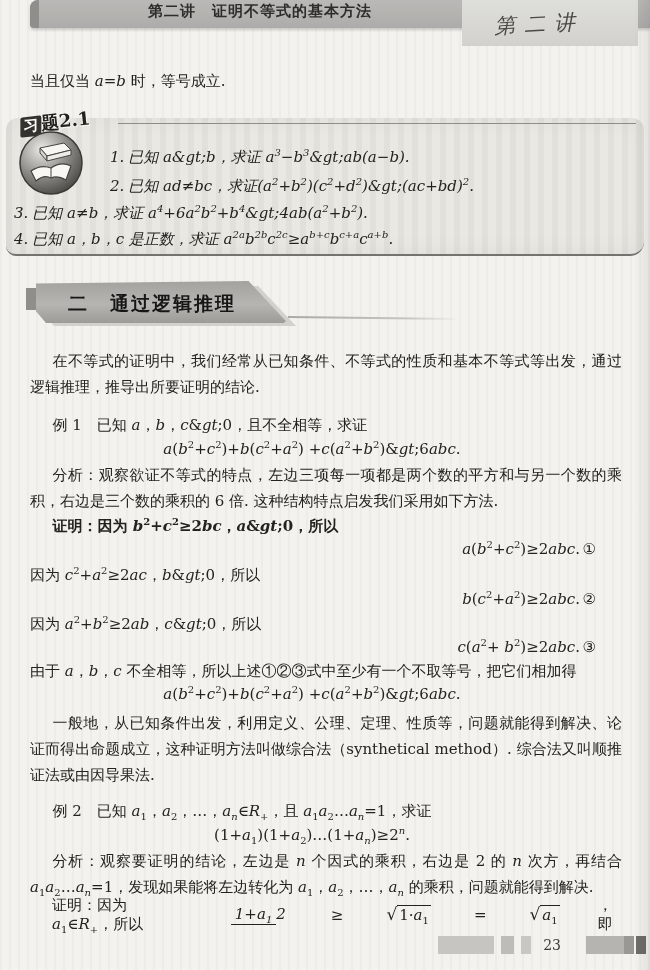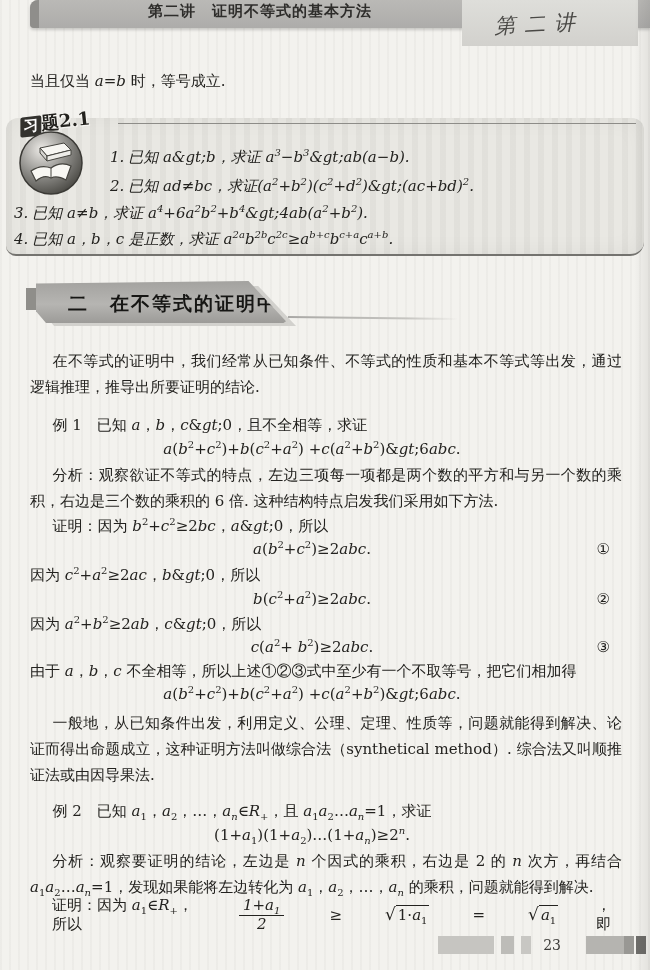--- a/index.html
+++ b/index.html
@@ -94,26 +94,26 @@
     font-family:"DejaVu Sans","Liberation Sans",sans-serif;
     font-weight:bold; font-size:19px; color:#161614; letter-spacing:2px; white-space:nowrap;
   }
   .banner-tail {
     position:absolute; top:317px; left:288px; width:170px; height:2px;
     background:linear-gradient(90deg,#a9a8a5,#c6c5c1 70%,rgba(0,0,0,0));
     transform:rotate(0.6deg);
   }
 
   
-  .step-row { position:absolute; left:30px; right:56px; text-align:center; line-height:24px; }
+  .step-row { position:absolute; left:30px; right:70px; text-align:right; line-height:24px; }
   .step-mark { position:absolute; right:-16px; top:0; }
 
   
   .proof-line { position:absolute; left:30px; right:28px; display:flex; align-items:center; padding-left:22px; }
-  .frac { display:inline-flex; flex-direction:column; text-align:center; margin:0 4px; vertical-align:middle; font-style:italic; }
+  .frac { display:inline-flex; flex-direction:row; text-align:center; margin:0 4px; vertical-align:middle; font-style:italic; }
   .frac .num { display:block; padding:0 4px 1px 4px; border-bottom:1px solid #23221f; line-height:17px; }
   .frac .den { display:block; line-height:17px; }
   .sqrt { display:inline-flex; align-items:flex-start; margin:0 2px; }
   .sqrt .rad { font-size:17px; line-height:18px; }
   .sqrt .body { border-top:1px solid #23221f; padding:0 2px; line-height:19px; }
   .opsym { margin:0 5px; }
 
   
   .footer { position:absolute; bottom:16px; right:4px; display:flex; align-items:center; }
   .fb { height:18px; margin-left:7px; }
@@ -171,30 +171,30 @@
       <span class="enum">3.</span><span>已知 <i>a</i>≠<i>b</i>，求证 <i>a</i><sup>4</sup>+6<i>a</i><sup>2</sup><i>b</i><sup>2</sup>+<i>b</i><sup>4</sup>&amp;<i>gt</i>;4<i>ab</i>(<i>a</i><sup>2</sup>+<i>b</i><sup>2</sup>).</span>
     </div>
     <div class="ex-item ex-i4">
       <span class="enum">4.</span><span>已知 <i>a</i>，<i>b</i>，<i>c</i> 是正数，求证 <i>a</i><sup>2<i>a</i></sup><i>b</i><sup>2<i>b</i></sup><i>c</i><sup>2<i>c</i></sup>≥<i>a</i><sup><i>b</i>+<i>c</i></sup><i>b</i><sup><i>c</i>+<i>a</i></sup><i>c</i><sup><i>a</i>+<i>b</i></sup>.</span>
     </div>
   </div>
 
   <div class="banner-notch"></div>
   <div class="banner-shadow"></div>
   <div class="section-banner">
-    <span class="section-title">二　在不等式的证明中</span>
+    <span class="section-title">二　通过逻辑推理</span>
   </div>
   <div class="banner-tail"></div>
 
   <div class="para" style="top:348px;">在不等式的证明中，我们经常从已知条件、不等式的性质和基本不等式等出发，通过逻辑推理，推导出所要证明的结论.</div>
 
   <div class="tline indent" style="top:412px;">例 1　已知 <i>a</i>，<i>b</i>，<i>c</i>&amp;<i>gt</i>;0，且不全相等，求证</div>
   <div class="center-f" style="top:437px;"><i>a</i>(<i>b</i><sup>2</sup>+<i>c</i><sup>2</sup>)+<i>b</i>(<i>c</i><sup>2</sup>+<i>a</i><sup>2</sup>) +<i>c</i>(<i>a</i><sup>2</sup>+<i>b</i><sup>2</sup>)&amp;<i>gt</i>;6<i>abc</i>.</div>
   <div class="para" style="top:462px;">分析：观察欲证不等式的特点，左边三项每一项都是两个数的平方和与另一个数的乘积，右边是三个数的乘积的 6 倍. 这种结构特点启发我们采用如下方法.</div>
-  <div class="tline indent" style="top:513px;">证明：因为 <i>b</i><sup>2</sup>+<i>c</i><sup>2</sup>≥2<i>bc</i>，<i>a</i>&amp;<i>gt</i>;0，所以</div>
+  <div class="tline indent" style="top:513px;font-weight:bold;">证明：因为 <i>b</i><sup>2</sup>+<i>c</i><sup>2</sup>≥2<i>bc</i>，<i>a</i>&amp;<i>gt</i>;0，所以</div>
 
   <div class="step-row" style="top:537px;">
     <span><i>a</i>(<i>b</i><sup>2</sup>+<i>c</i><sup>2</sup>)≥2<i>abc</i>.</span>
     <span class="step-mark">①</span>
   </div>
   <div class="tline" style="top:562px;">因为 <i>c</i><sup>2</sup>+<i>a</i><sup>2</sup>≥2<i>ac</i>，<i>b</i>&amp;<i>gt</i>;0，所以</div>
   <div class="step-row" style="top:587px;">
     <span><i>b</i>(<i>c</i><sup>2</sup>+<i>a</i><sup>2</sup>)≥2<i>abc</i>.</span>
     <span class="step-mark">②</span>
   </div>

